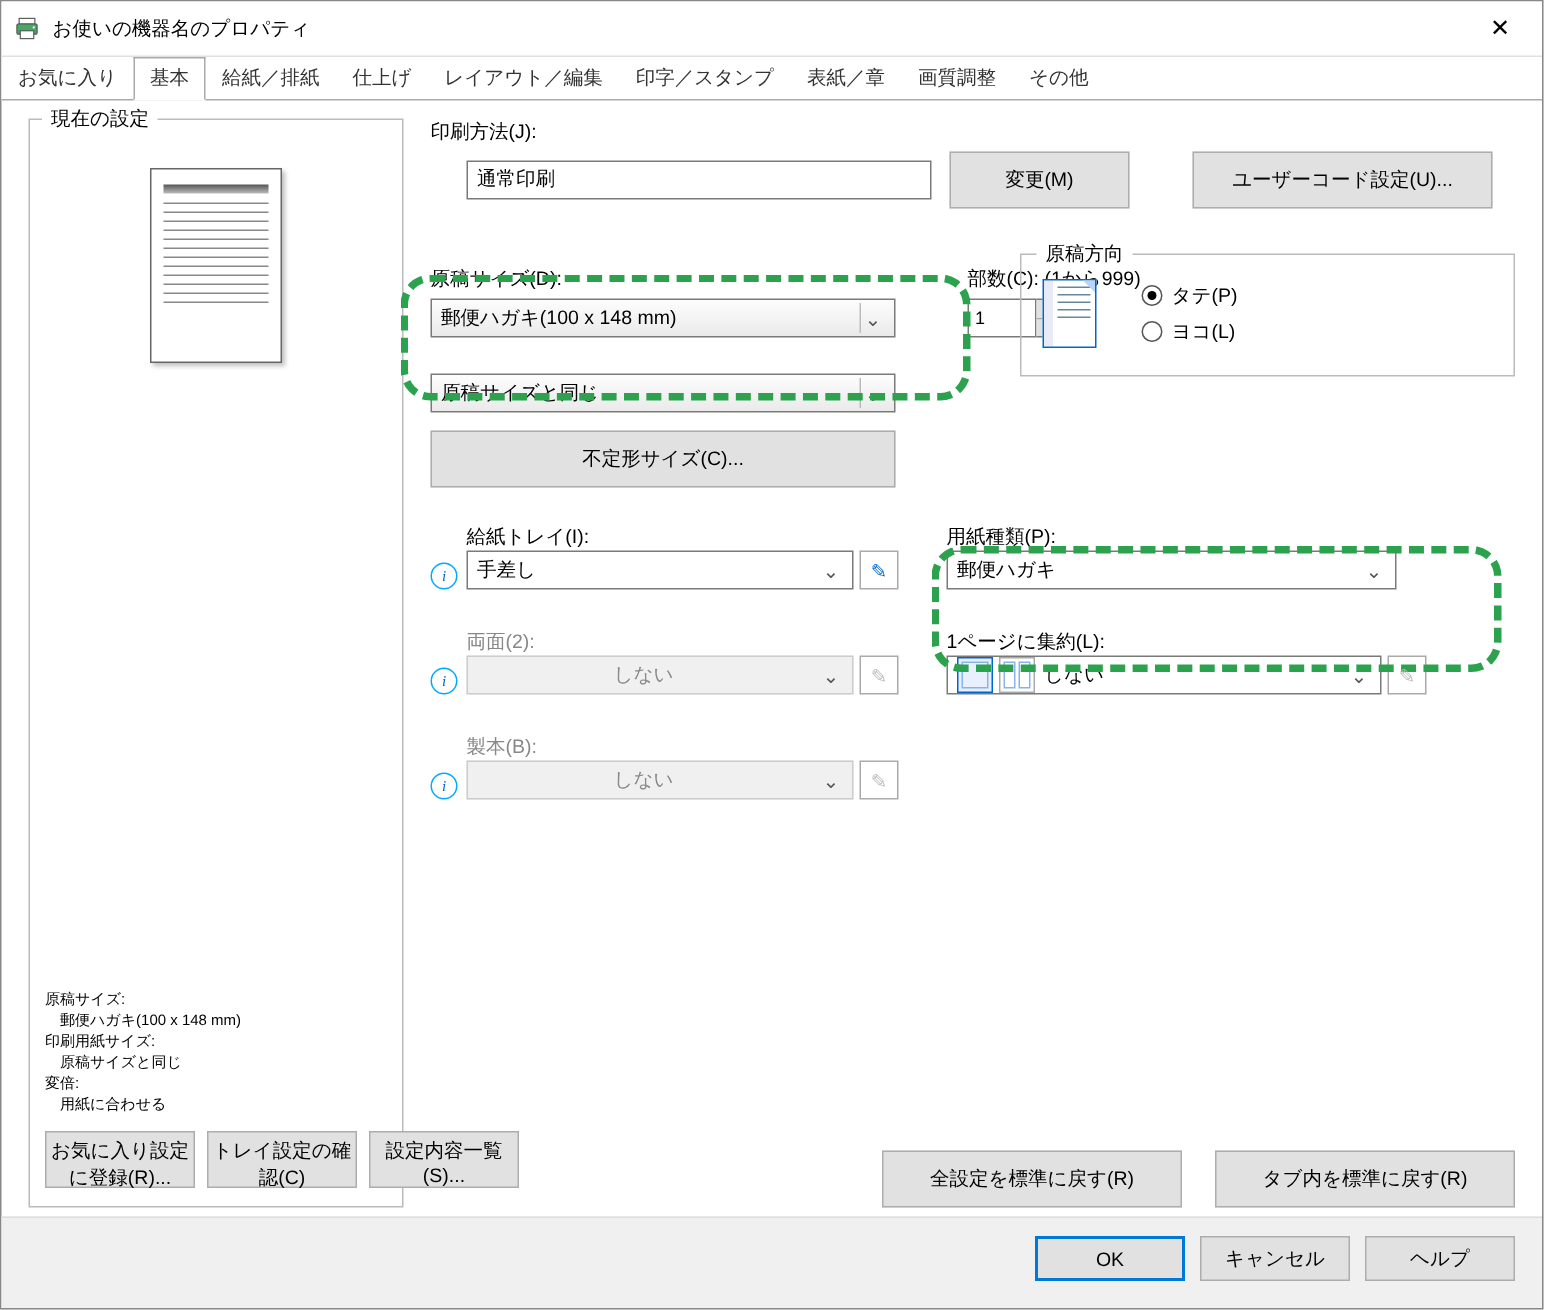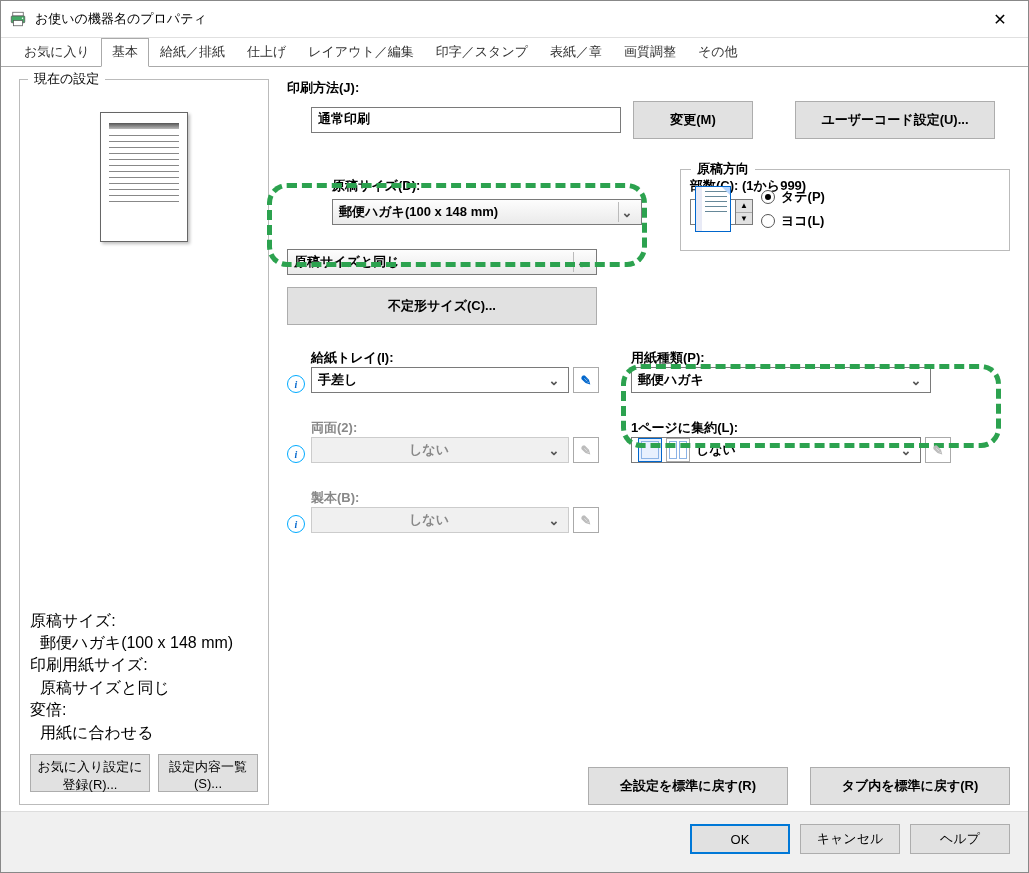--- a/index.html
+++ b/index.html
@@ -36,21 +36,21 @@
   .titlebar .title-text { flex: 1; font-size: 13px; }
   .titlebar .close {
     width: 40px; height: 36px;
     display:flex; align-items:center; justify-content:center;
     font-size: 16px; color:#000;
   }
 
   
   .tabs {
     display:flex;
-    padding-left: 12px;
+    padding-left: 0;
     height: 28px;
     align-items: flex-end;
     border-bottom: 1px solid #aaa;
     background:#fff;
   }
   .tab {
     padding: 4px 10px 5px;
     font-size: 13px;
     border: 1px solid transparent;
     cursor: default;
@@ -109,34 +109,33 @@
     margin-bottom: 6px;
     filter: blur(0.4px);
   }
   .preview-page .line {
     height:1px;
     background:#888;
     margin:5px 0;
   }
   .side-info {
     margin-top: auto;
-    font-size:16px;
+    font-size:10px;
     line-height:1.4;
     margin-bottom: 10px;
   }
   .side-info .val { padding-left: 10px; }
   .side-buttons { display:flex; flex-direction:row; gap:8px; }
 
   
   .content {
     flex:1;
     position:relative;
     display:flex;
     flex-direction:column;
-    font-weight:bold;
   }
   .row { display:flex; align-items:center; }
   .lbl { font-size:13px; }
 
   .btn {
     font: inherit;
     font-size:13px;
     background: #e1e1e1;
     border: 1px solid #adadad;
     padding: 3px 0;
@@ -359,39 +358,40 @@
           <div>原稿サイズ:</div>
           <div class="val">郵便ハガキ(100 x 148 mm)</div>
           <div>印刷用紙サイズ:</div>
           <div class="val">原稿サイズと同じ</div>
           <div>変倍:</div>
           <div class="val">用紙に合わせる</div>
         </div>
 
         <div class="side-buttons">
           <button class="btn">お気に入り設定に登録(R)...</button>
+          <button class="btn">トレイ設定の確認(C)</button>
           <button class="btn">設定内容一覧(S)...</button>
         </div>
       </div>
     </div>
 
     <div class="content">
 
       <div class="lbl">印刷方法(J):</div>
       <div class="row" style="gap:12px; margin-top:4px;padding-left:24px;">
         <div class="input-text" style="width:310px;">通常印刷</div>
         <button class="btn" style="min-width:120px;">変更(M)</button>
         <div style="width:18px;"></div>
         <button class="btn" style="min-width:200px;">ユーザーコード設定(U)...</button>
       </div>
 
       <div class="highlight hl1"></div>
       <div class="highlight hl2"></div>
 
-      <div style="display:flex; gap:40px; margin-top:38px;margin-left:45px;">
+      <div style="display:flex; gap:40px; margin-top:38px;">
         <div style="width:310px;">
           <div class="lbl">原稿サイズ(D):</div>
           <div class="combo" style="margin-top:4px;">
             <span>郵便ハガキ(100 x 148 mm)</span>
             <span class="arrow">⌄</span>
           </div>
         </div>
         <div style="margin-left:8px;">
           <div class="lbl">部数(C): (1から999)</div>
           <div class="spin" style="margin-top:4px;">

